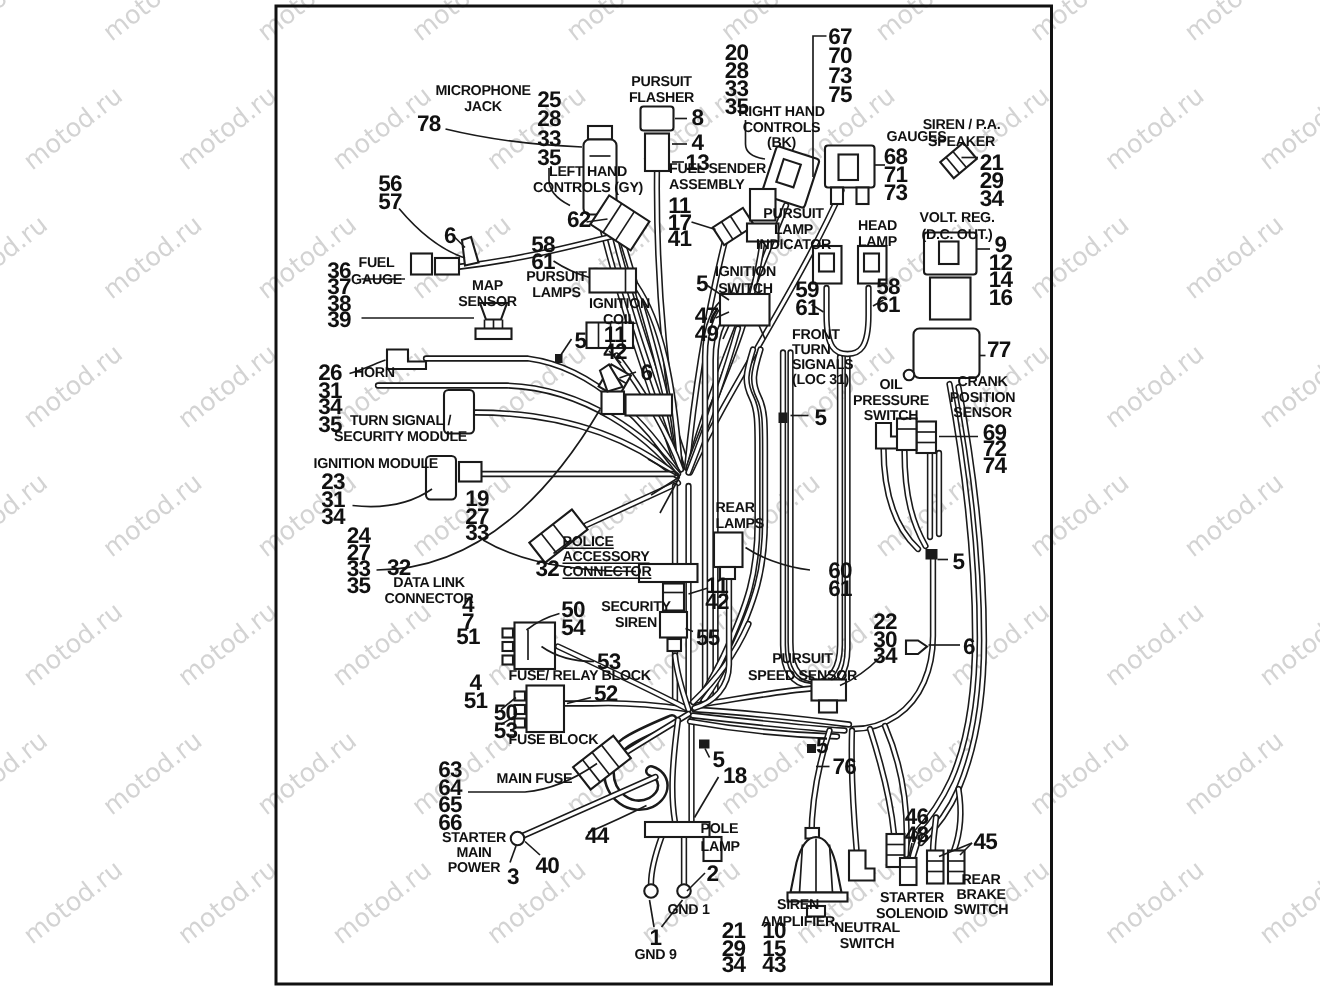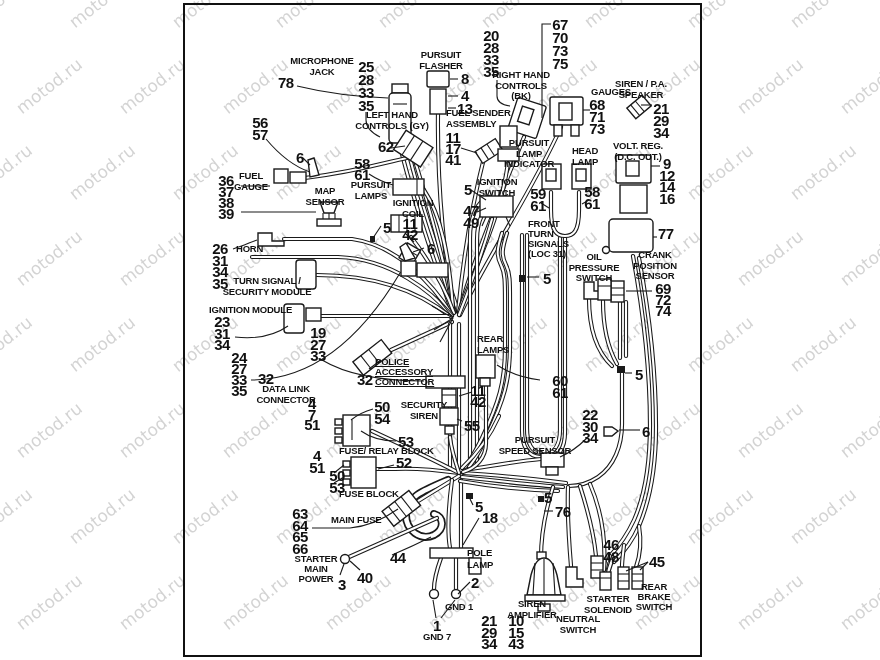--- a/index.html
+++ b/index.html
@@ -680,21 +680,21 @@
       <div class="ann num" style="left: 642px; top: 425px; line-height: 13px;">6</div>
       <div class="ann num" style="left: 475px; top: 500px; line-height: 13px;">5</div>
       <div class="ann num" style="left: 482px; top: 511px; line-height: 13px;">18</div>
       <div class="ann num" style="left: 544px; top: 491px; line-height: 13px;">5</div>
       <div class="ann num" style="left: 555px; top: 505px; line-height: 13px;">76</div>
       <div class="ann lbl" style="left: 467px; top: 547px; line-height: 12px;">POLE
 LAMP</div>
       <div class="ann num" style="left: 471px; top: 576px; line-height: 13px;">2</div>
       <div class="ann lbl" style="left: 445px; top: 602px; line-height: 10.5px;">GND 1</div>
       <div class="ann num" style="left: 433px; top: 619px; line-height: 13px;">1</div>
-      <div class="ann lbl" style="left: 423px; top: 632px; line-height: 10.5px;">GND 7</div>
+      <div class="ann lbl" style="left: 423px; top: 632px; line-height: 10.5px;">GND 9</div>
       <div class="ann num ac" style="left: 489px; top: 615px; line-height: 11.5px;">21
 29
 34</div>
       <div class="ann num ac" style="left: 516px; top: 615px; line-height: 11.5px;">10
 15
 43</div>
       <div class="ann lbl ac" style="left: 532px; top: 599px; line-height: 10.5px;">SIREN
 AMPLIFIER</div>
       <div class="ann lbl ac" style="left: 578px; top: 614px; line-height: 10.5px; text-align: center;">NEUTRAL
 SWITCH</div>

